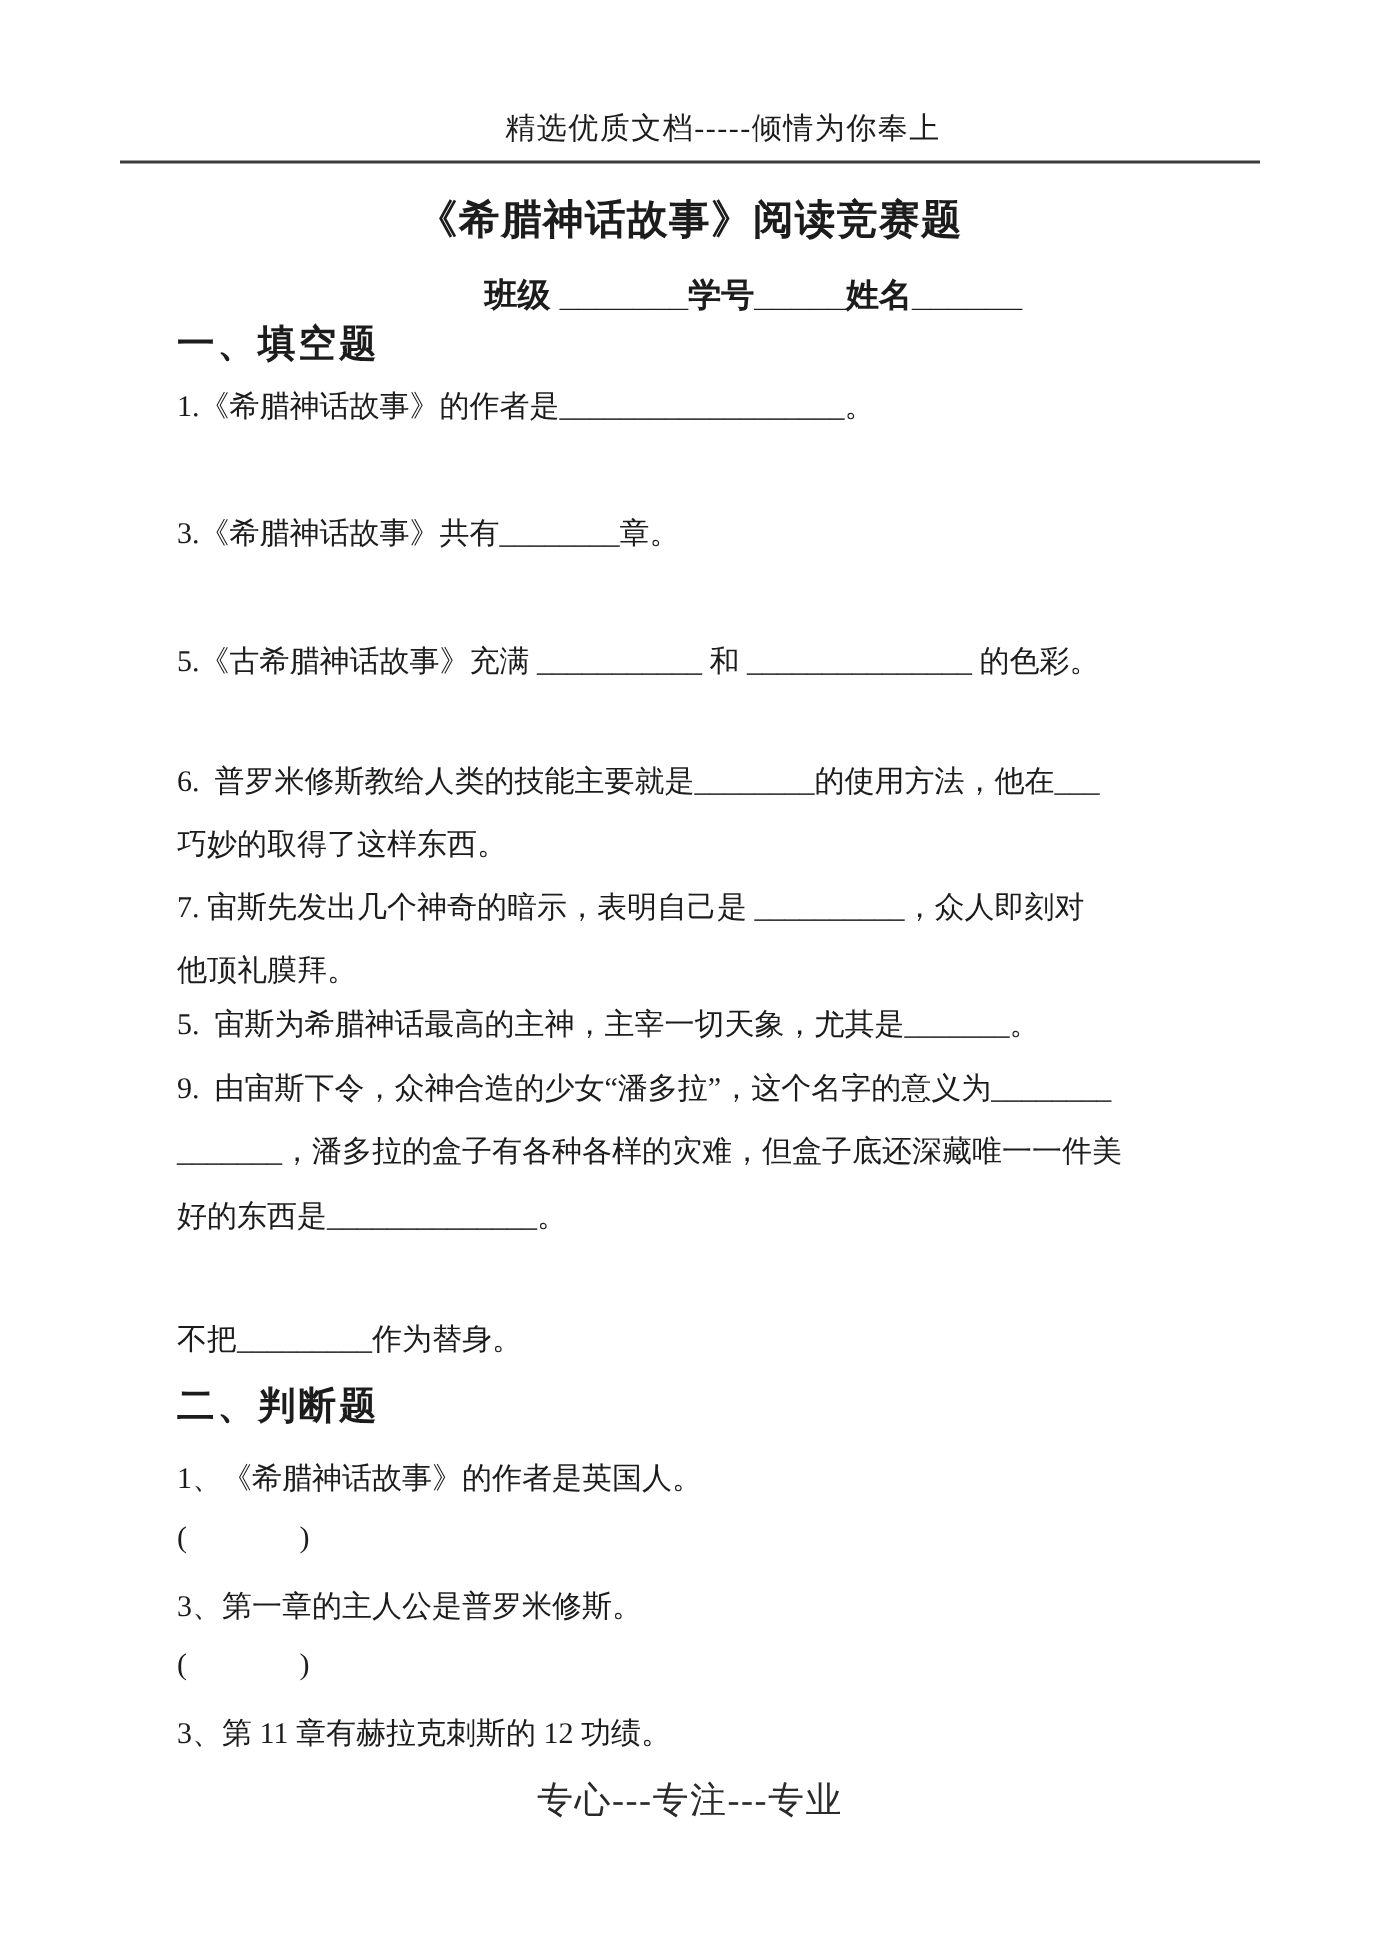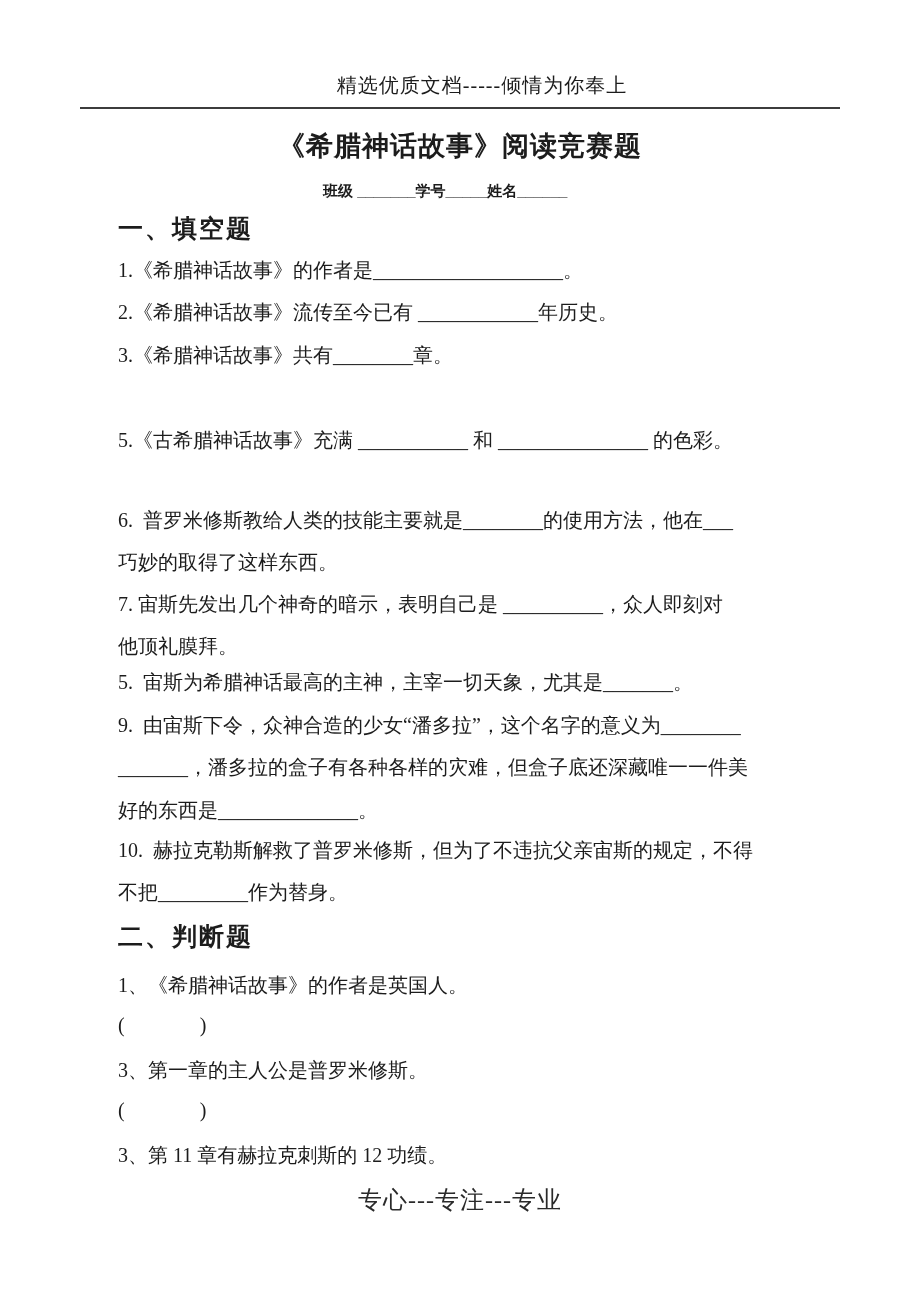--- a/index.html
+++ b/index.html
@@ -38,21 +38,21 @@
   .title {
     position: absolute;
     font-size: 27px;
     font-weight: bold;
     font-family: "Liberation Sans", "DejaVu Sans", sans-serif;
     letter-spacing: 1px;
     white-space: pre;
   }
   .info {
     position: absolute;
-    font-size: 15px;
+    font-size: 22px;
     font-weight: bold;
     font-family: "Liberation Sans", "DejaVu Sans", sans-serif;
     white-space: pre;
   }
   .sec {
     position: absolute;
     left: 118px;
     font-size: 25px;
     font-weight: bold;
     font-family: Liberation Serif, serif;
@@ -81,37 +81,35 @@
   <div class="hdr center" style="top:72px">精选优质文档-----倾情为你奉上</div>
   <div class="divider" style="top:107px"></div>
 
   <div class="title center" style="top:128px">《希腊神话故事》阅读竞赛题</div>
 
   <div class="info" style="top:182px; left:323px">班级 _______学号_____姓名______</div>
 
   <div class="sec" style="top:212px">一、填空题</div>
 
   <div class="bl" style="top:257px">1.《希腊神话故事》的作者是___________________。</div>
-  <div class="bl" style="top:299px">2.《希腊神话故事》流传至今已有 ____________年历史。</div>
   <div class="bl" style="top:342px">3.《希腊神话故事》共有________章。</div>
   <div class="bl" style="top:427px">5.《古希腊神话故事》充满 ___________ 和 _______________ 的色彩。</div>
 
   <div class="bl" style="top:507px">6.  普罗米修斯教给人类的技能主要就是________的使用方法，他在___</div>
   <div class="bl" style="top:549px">巧妙的取得了这样东西。</div>
 
   <div class="bl" style="top:591px">7. 宙斯先发出几个神奇的暗示，表明自己是 __________，众人即刻对</div>
   <div class="bl" style="top:633px">他顶礼膜拜。</div>
 
   <div class="bl" style="top:669px">5.  宙斯为希腊神话最高的主神，主宰一切天象，尤其是_______。</div>
 
   <div class="bl" style="top:712px">9.  由宙斯下令，众神合造的少女“潘多拉”，这个名字的意义为________</div>
   <div class="bl" style="top:754px">_______，潘多拉的盒子有各种各样的灾难，但盒子底还深藏唯一一件美</div>
   <div class="bl" style="top:797px">好的东西是______________。</div>
 
-  <div class="bl" style="top:837px">10.  赫拉克勒斯解救了普罗米修斯，但为了不违抗父亲宙斯的规定，不得</div>
   <div class="bl" style="top:879px">不把_________作为替身。</div>
 
   <div class="sec" style="top:920px">二、判断题</div>
 
   <div class="bl" style="top:972px">1、《希腊神话故事》的作者是英国人。</div>
   <div class="bl" style="top:1014px">(               )</div>
   <div class="bl" style="top:1057px">3、第一章的主人公是普罗米修斯。</div>
   <div class="bl" style="top:1099px">(               )</div>
   <div class="bl" style="top:1142px">3、第 11 章有赫拉克刺斯的 12 功绩。</div>
 

